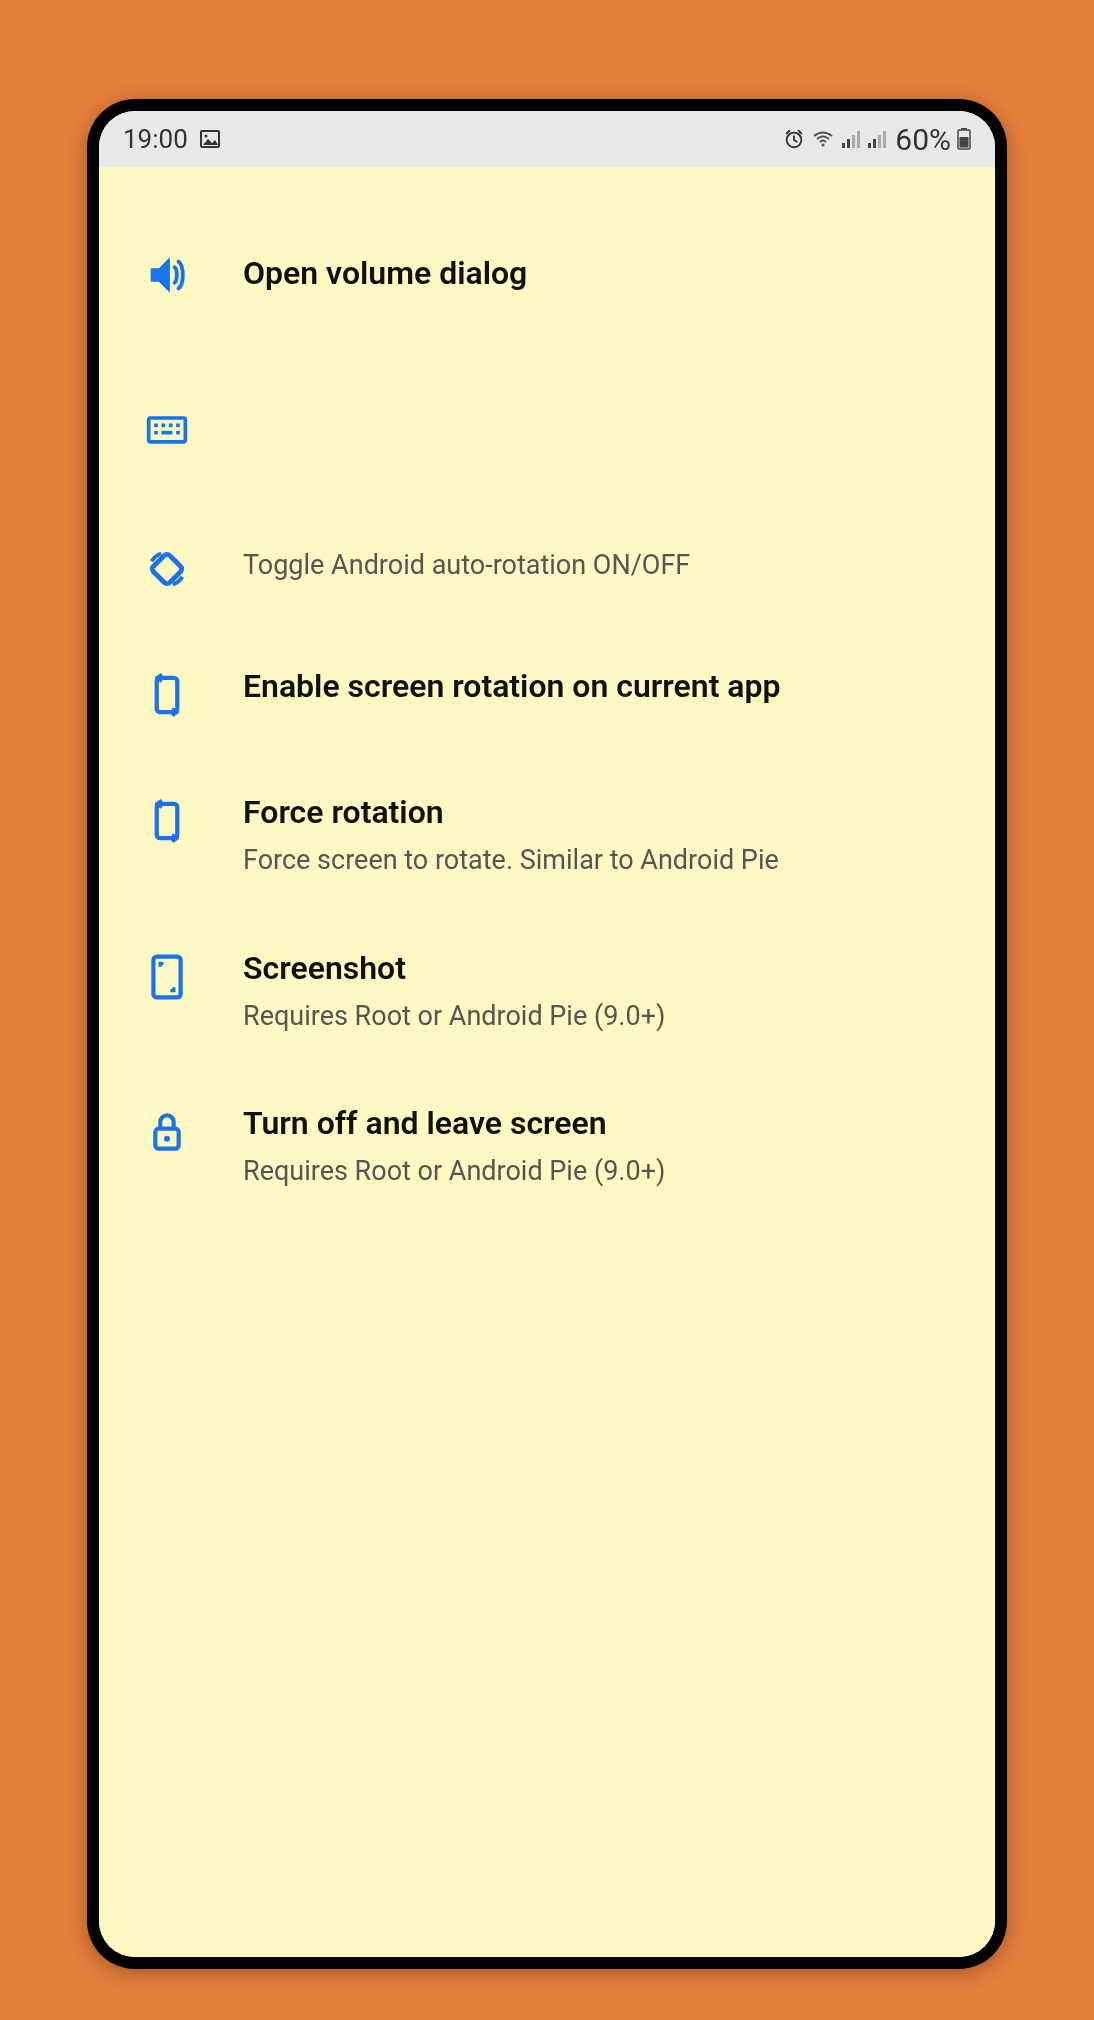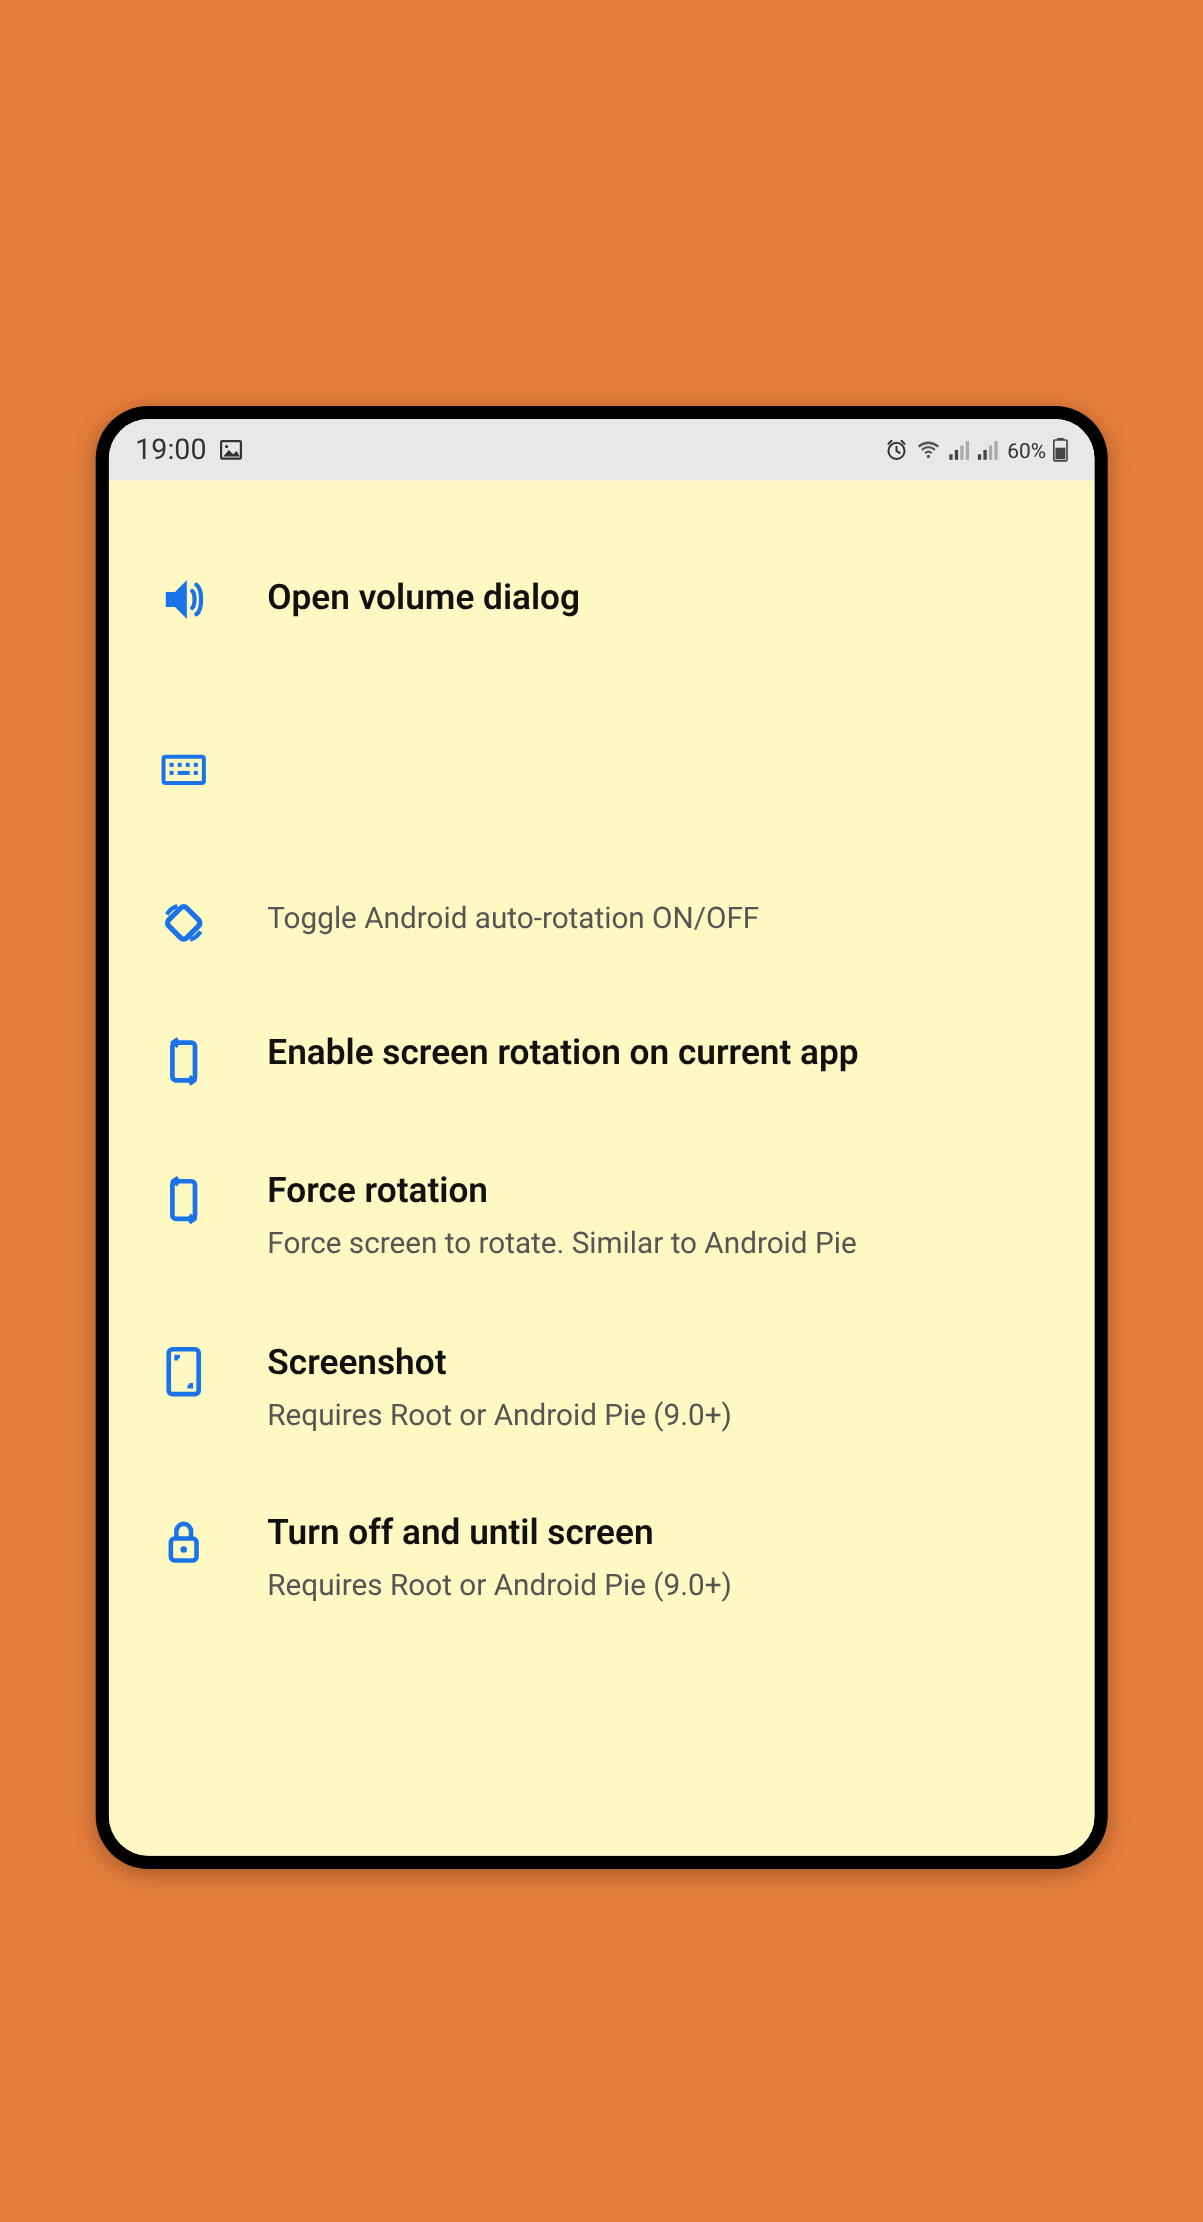--- a/index.html
+++ b/index.html
@@ -7,21 +7,21 @@
     background: #e67e3c;
     width: 1094px;
     height: 2020px;
     font-family: -apple-system, BlinkMacSystemFont, 'Segoe UI', Roboto, sans-serif;
     display: flex;
     align-items: center;
     justify-content: center;
   }
   .phone-frame {
     width: 920px;
-    height: 1330px;
+    height: 1870px;
     background: #000;
     border-radius: 48px;
     padding: 12px;
     box-shadow: 0 4px 20px rgba(0,0,0,0.3);
     margin-top: 48px;
   }
   .phone-screen {
     width: 100%;
     height: 100%;
     background: #fff;
@@ -123,21 +123,21 @@
             </svg>
         </span>
         <span class="status-icon">
           <svg width="20" height="20" viewBox="0 0 20 20">
               <rect x="1" y="14" width="3" height="5" fill="#444"></rect>
               <rect x="6" y="10" width="3" height="9" fill="#444"></rect>
               <rect x="11" y="6" width="3" height="13" fill="#aaa"></rect>
               <rect x="16" y="2" width="3" height="17" fill="#aaa"></rect>
             </svg>
         </span>
-        <span style="font-size:19px;color:#333;margin-left:2px;">60%</span>
+        <span style="font-size:30px;color:#333;margin-left:2px;">60%</span>
         <span class="status-icon">
           <svg width="14" height="22" viewBox="0 0 14 22">
               <rect x="4" y="0" width="6" height="2" fill="#444"></rect>
               <rect x="1" y="2" width="12" height="19" rx="1" fill="none" stroke="#444" stroke-width="1.5"></rect>
               <rect x="2.5" y="9" width="9" height="10.5" fill="#444"></rect>
             </svg>
         </span>
       </div>
     </div>
 
@@ -229,21 +229,21 @@
 
       <div class="list-item">
         <div class="icon-wrap">
           <svg width="40" height="48" viewBox="0 0 24 28">
               <rect x="5" y="12" width="14" height="12" rx="2" fill="none" stroke="#1a73e8" stroke-width="2.5"></rect>
               <path d="M8 12 V8 a4 4 0 0 1 8 0 V12" fill="none" stroke="#1a73e8" stroke-width="2.5"></path>
               <circle cx="12" cy="18" r="1.8" fill="#1a73e8"></circle>
             </svg>
         </div>
         <div class="text-wrap">
-          <div class="item-title">Turn off and until screen</div>
+          <div class="item-title">Turn off and leave screen</div>
           <div class="item-subtitle">Requires Root or Android Pie (9.0+)</div>
         </div>
       </div>
 
     </div>
 
   </div>
 </div>
 
 </body></html>

